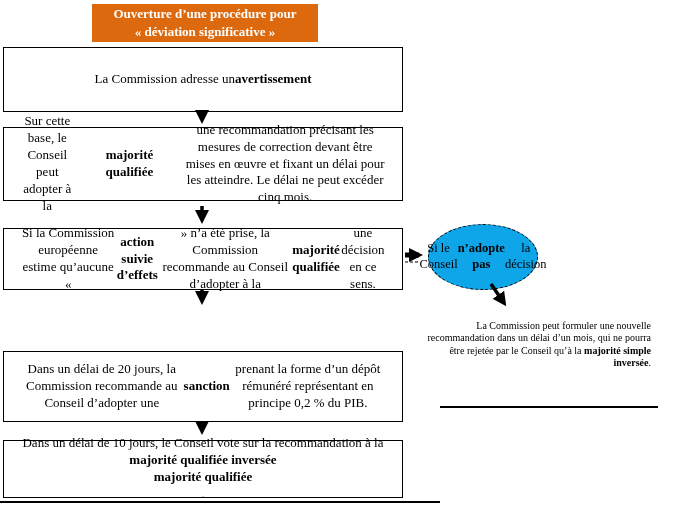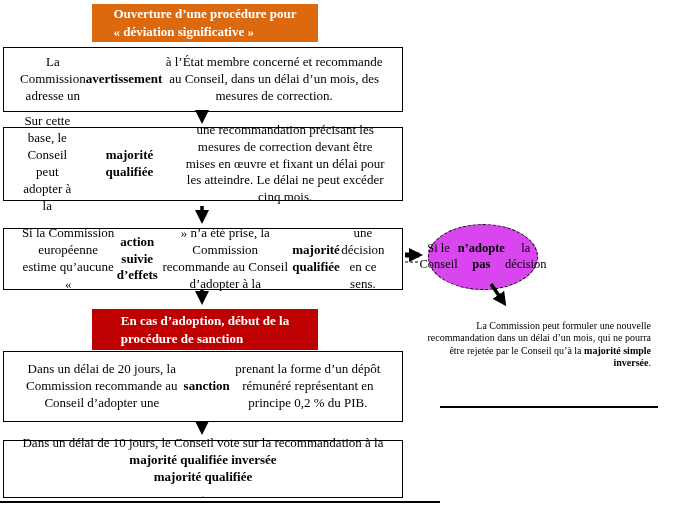--- a/index.html
+++ b/index.html
@@ -3,21 +3,21 @@
 <meta charset="utf-8">
 <style>
   html,body{margin:0;padding:0;background:#fff;}
   .canvas{
     position:relative;width:674px;height:506px;background:#ffffff;
     font-family:"Liberation Serif","DejaVu Serif",serif;color:#000;
     overflow:hidden;
   }
   .hdr{
     position:absolute;display:flex;align-items:center;justify-content:center;
-    color:#fff;font-weight:bold;font-size:13px;line-height:1.35;
+    text-align:center;color:#fff;font-weight:bold;font-size:13px;line-height:1.35;
     white-space:pre-line;box-sizing:border-box;padding:2px 20px;
   }
   .hdr-orange{left:92px;top:4px;width:226px;height:38px;background:#DD690E;}
   .hdr-red{left:92px;top:309px;width:226px;height:41px;background:#BE0000;}
   .box{
     position:absolute;left:3px;width:400px;border:1.5px solid #000;background:#fff;
     display:flex;align-items:center;justify-content:center;text-align:center;
     font-size:13px;line-height:1.3;padding:2px 16px;box-sizing:border-box;
   }
   .b1{top:47px;height:65px;}
@@ -28,21 +28,21 @@
   b{font-weight:bold;}
   .arrow{position:absolute;}
   .a1{left:193px;top:110px;}
   .a2{left:193px;top:206px;}
   .a3{left:193px;top:289px;}
   .a4{left:193px;top:421px;}
   .a-right{left:404px;top:247px;}
   .a-diag{left:485px;top:282px;}
   .ellipse{
     position:absolute;left:428px;top:224px;width:110px;height:66px;
-    border:1.5px dashed #000;border-radius:50%;background:#d946ef;
+    border:1.5px dashed #000;border-radius:50%;background:#0ea5e9;
     display:flex;align-items:center;justify-content:center;text-align:center;
     font-size:12.5px;line-height:1.25;padding:4px;box-sizing:border-box;
   }
   .note{
     position:absolute;left:419px;top:320px;width:232px;
     text-align:right;font-size:10px;line-height:1.24;
   }
   .note-line{position:absolute;left:440px;top:406px;width:218px;height:0;border-top:2px solid #000;}
   .bottom-line{position:absolute;left:0;top:501px;width:440px;height:0;border-top:2.5px solid #000;}
   .defs{position:absolute;width:0;height:0;}
@@ -59,21 +59,20 @@
       </marker>
     </defs>
   </svg>
 
   <div class="hdr hdr-orange">Ouverture d’une procédure pour
 « déviation significative »</div>
 
   <div class="box b1">
       <span>La Commission adresse un </span>
       <b>avertissement</b>
-      <span> à l’État membre concerné et recommande au Conseil, dans un délai d’un mois, des mesures de correction.</span>
     </div>
 
   <svg class="arrow a1" width="18" height="17" viewBox="0 0 18 17">
     <line x1="9" y1="0" x2="9" y2="10" stroke="#000" stroke-width="3.5" marker-end="url(#ah)"></line>
   </svg>
 
   <div class="box b2">
       <span>Sur cette base, le Conseil peut adopter à la </span>
       <b>majorité qualifiée</b>
       <span> une recommandation précisant les mesures de correction devant être mises en œuvre et fixant un délai pour les atteindre. Le délai ne peut excéder cinq mois.</span>
@@ -106,22 +105,20 @@
       <span> la décision</span>
     </div>
 
   <svg class="arrow a-diag" width="32" height="34" viewBox="0 0 32 34">
     <line x1="6" y1="2" x2="19" y2="21" stroke="#000" stroke-width="3.5" marker-end="url(#ah)"></line>
   </svg>
 
   <div class="note"><span>La Commission peut formuler une nouvelle recommandation dans un délai d’un mois, qui ne pourra être rejetée par le Conseil qu’à la </span><b>majorité simple inversée</b><span>.</span></div>
   <div class="note-line"></div>
 
-  <div class="hdr hdr-red">En cas d’adoption, début de la
-procédure de sanction</div>
 
   <div class="box b4">
       <span>Dans un délai de 20 jours, la Commission recommande au Conseil d’adopter une </span>
       <b>sanction</b>
       <span> prenant la forme d’un dépôt rémunéré représentant en principe 0,2 % du PIB.</span>
     </div>
 
   <svg class="arrow a4" width="18" height="17" viewBox="0 0 18 17">
     <line x1="9" y1="0" x2="9" y2="10" stroke="#000" stroke-width="3.5" marker-end="url(#ah)"></line>
   </svg>

